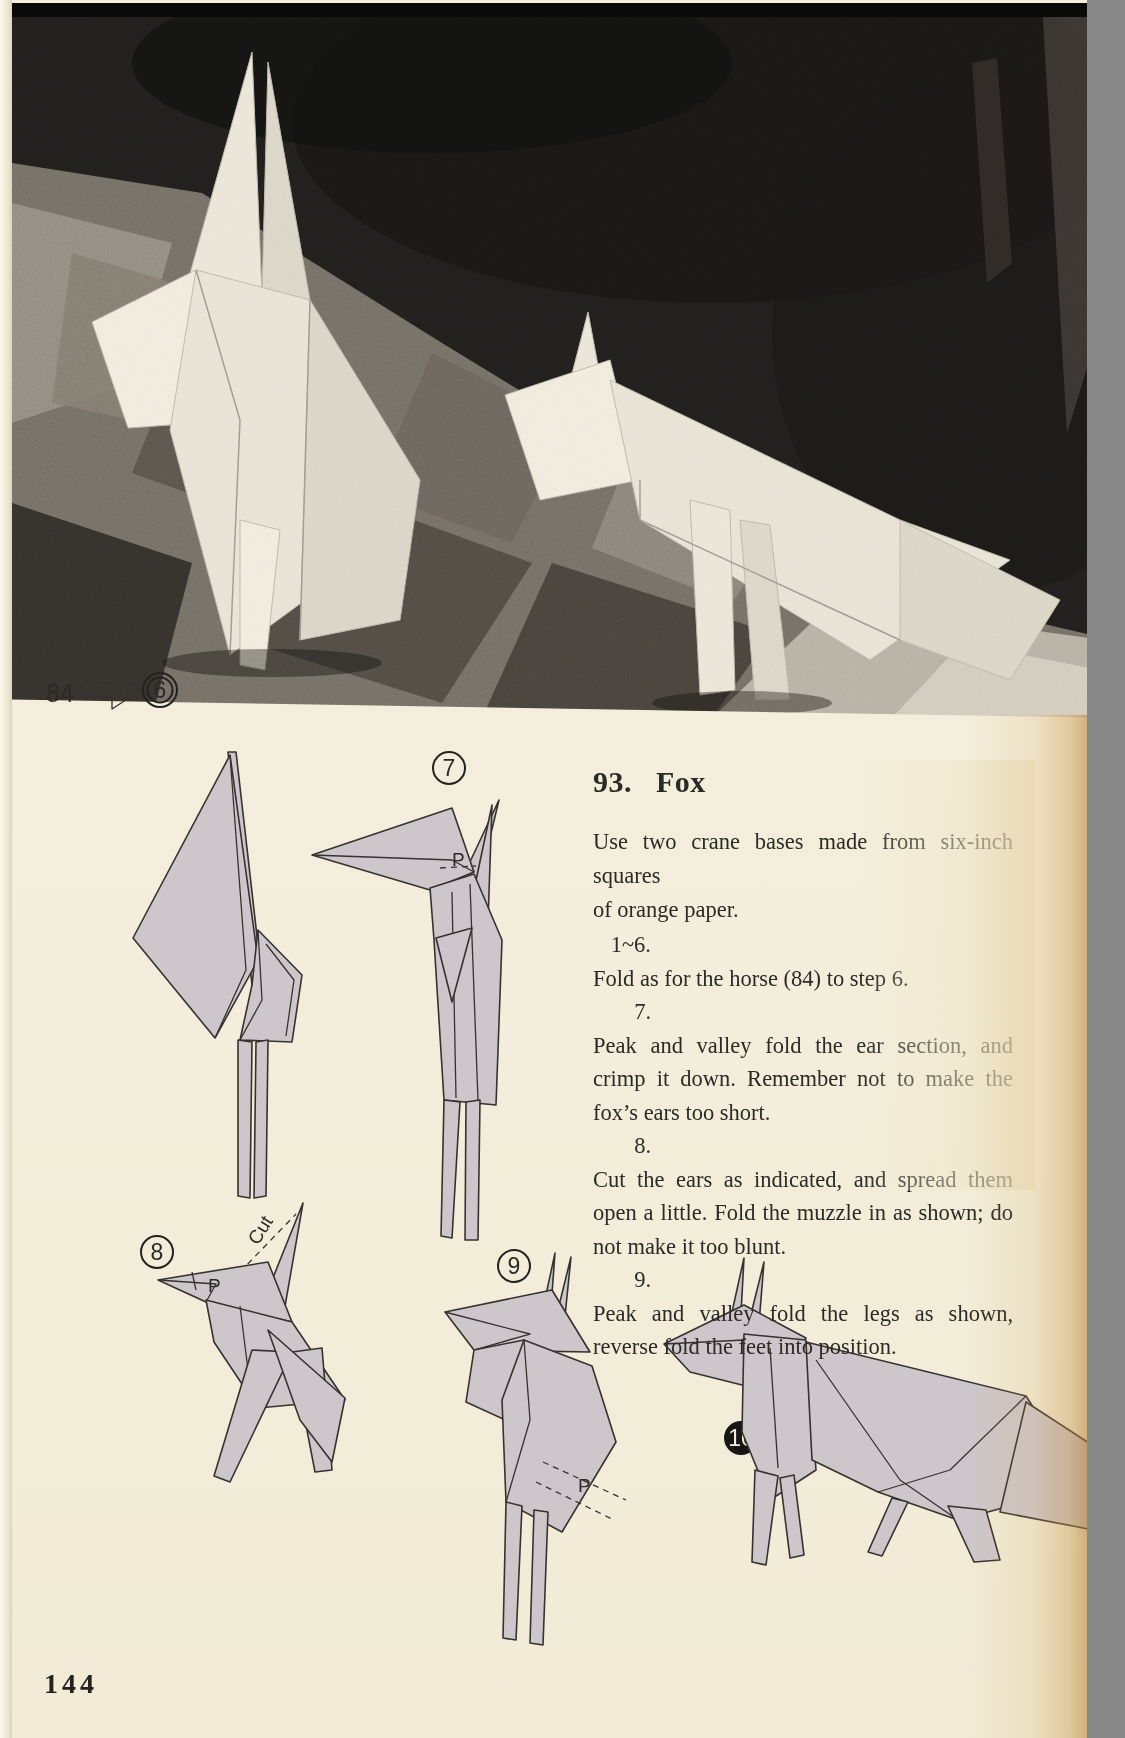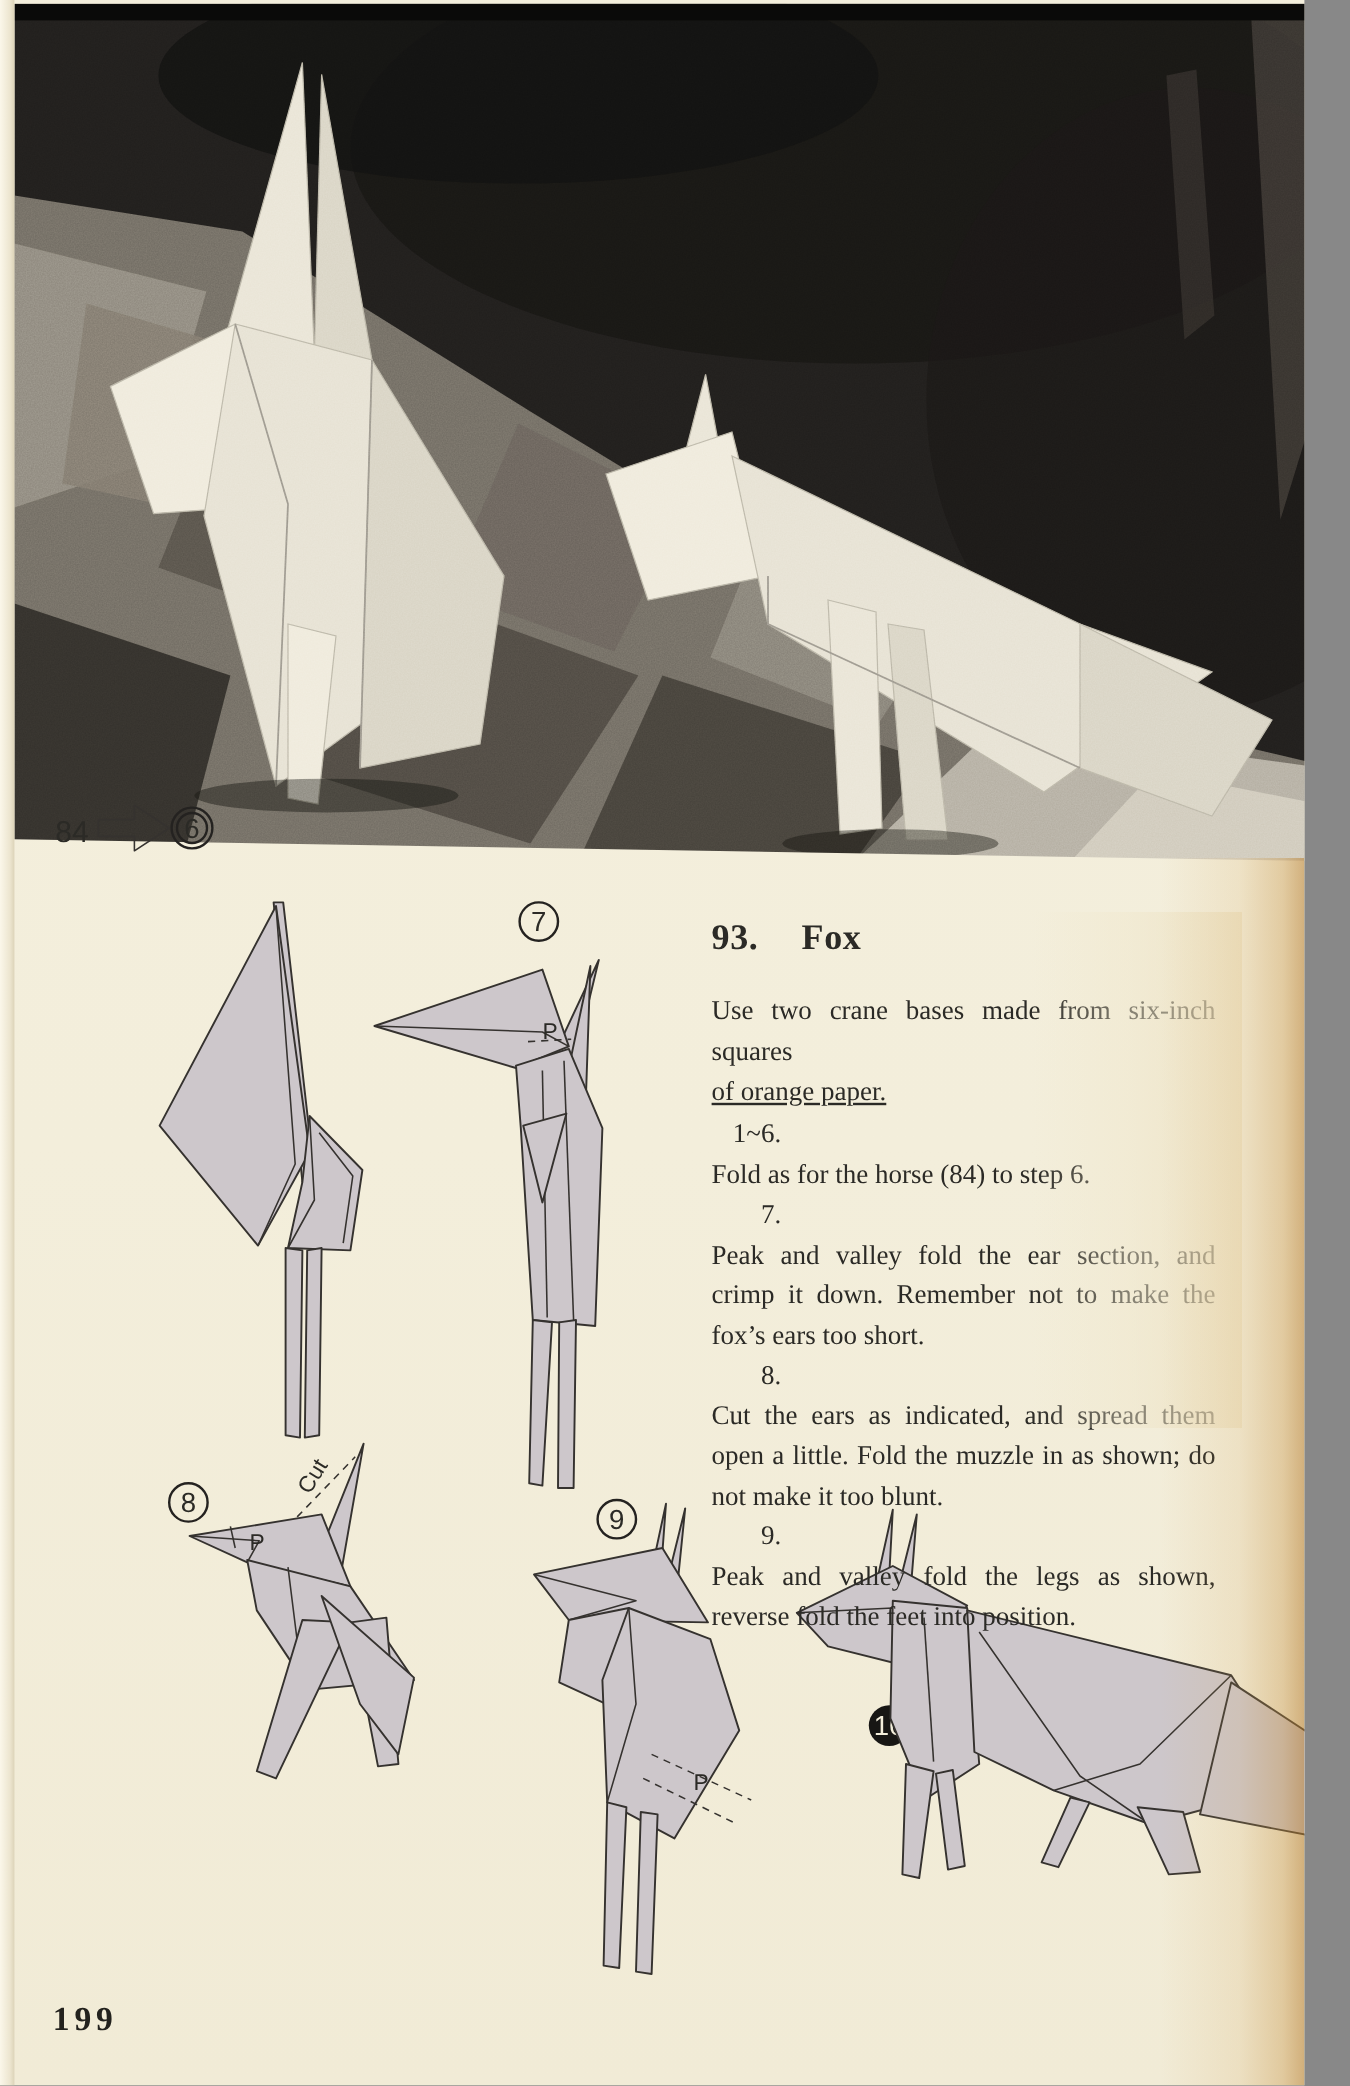--- a/index.html
+++ b/index.html
@@ -27,23 +27,23 @@
     position:absolute;left:12px;top:3px;width:1113px;height:715px;
     clip-path:polygon(0 0,100% 0,100% 100%,0 97.4%);
     background:#23211f;
   }
   .photo svg{display:block;width:100%;height:100%;}
   
   .diagram-layer{position:absolute;left:0;top:0;width:1125px;height:1738px;}
   
   .article{position:absolute;left:593px;top:765px;width:420px;}
   .heading{font-weight:bold;font-size:30px;letter-spacing:.5px;margin:0 0 26px 0;}
-  .heading .num{margin-right:36px;}
+  .heading .num{margin-right:24px;}
   .intro-line1{font-size:22.5px;line-height:34px;text-align:justify;text-align-last:justify;}
-  .intro-line2{font-size:22.5px;line-height:34px;text-decoration:underline;}
+  .intro-line2{font-size:22.5px;line-height:34px;}
   .subheading{font-style:italic;font-size:22.5px;line-height:34px;}
   .steps{margin-top:1px;}
   .step{display:flex;font-size:22.5px;line-height:33.5px;flex-direction:column;}
   .step-label{flex:none;width:58px;text-align:right;padding-right:9px;}
   .step-text{flex:1;text-align:justify;}
   
   .article-fade{
     position:absolute;left:860px;top:760px;width:175px;height:430px;
     background:linear-gradient(90deg,rgba(243,238,219,0) 0%,rgba(240,231,204,0.45) 45%,rgba(236,224,192,0.75) 100%);
     pointer-events:none;
@@ -253,16 +253,16 @@
       </div>
       <div class="step">
         <span class="step-label">9.</span>
         <span class="step-text">Peak and valley fold the legs as shown, reverse fold the feet into position.</span>
       </div>
     </div>
   </div>
 
   <div class="article-fade"></div>
 
-  <div class="page-number">199</div>
+  <div class="page-number">144</div>
 
   <div class="gutter-shade"></div>
 </div>
 
 </body></html>

